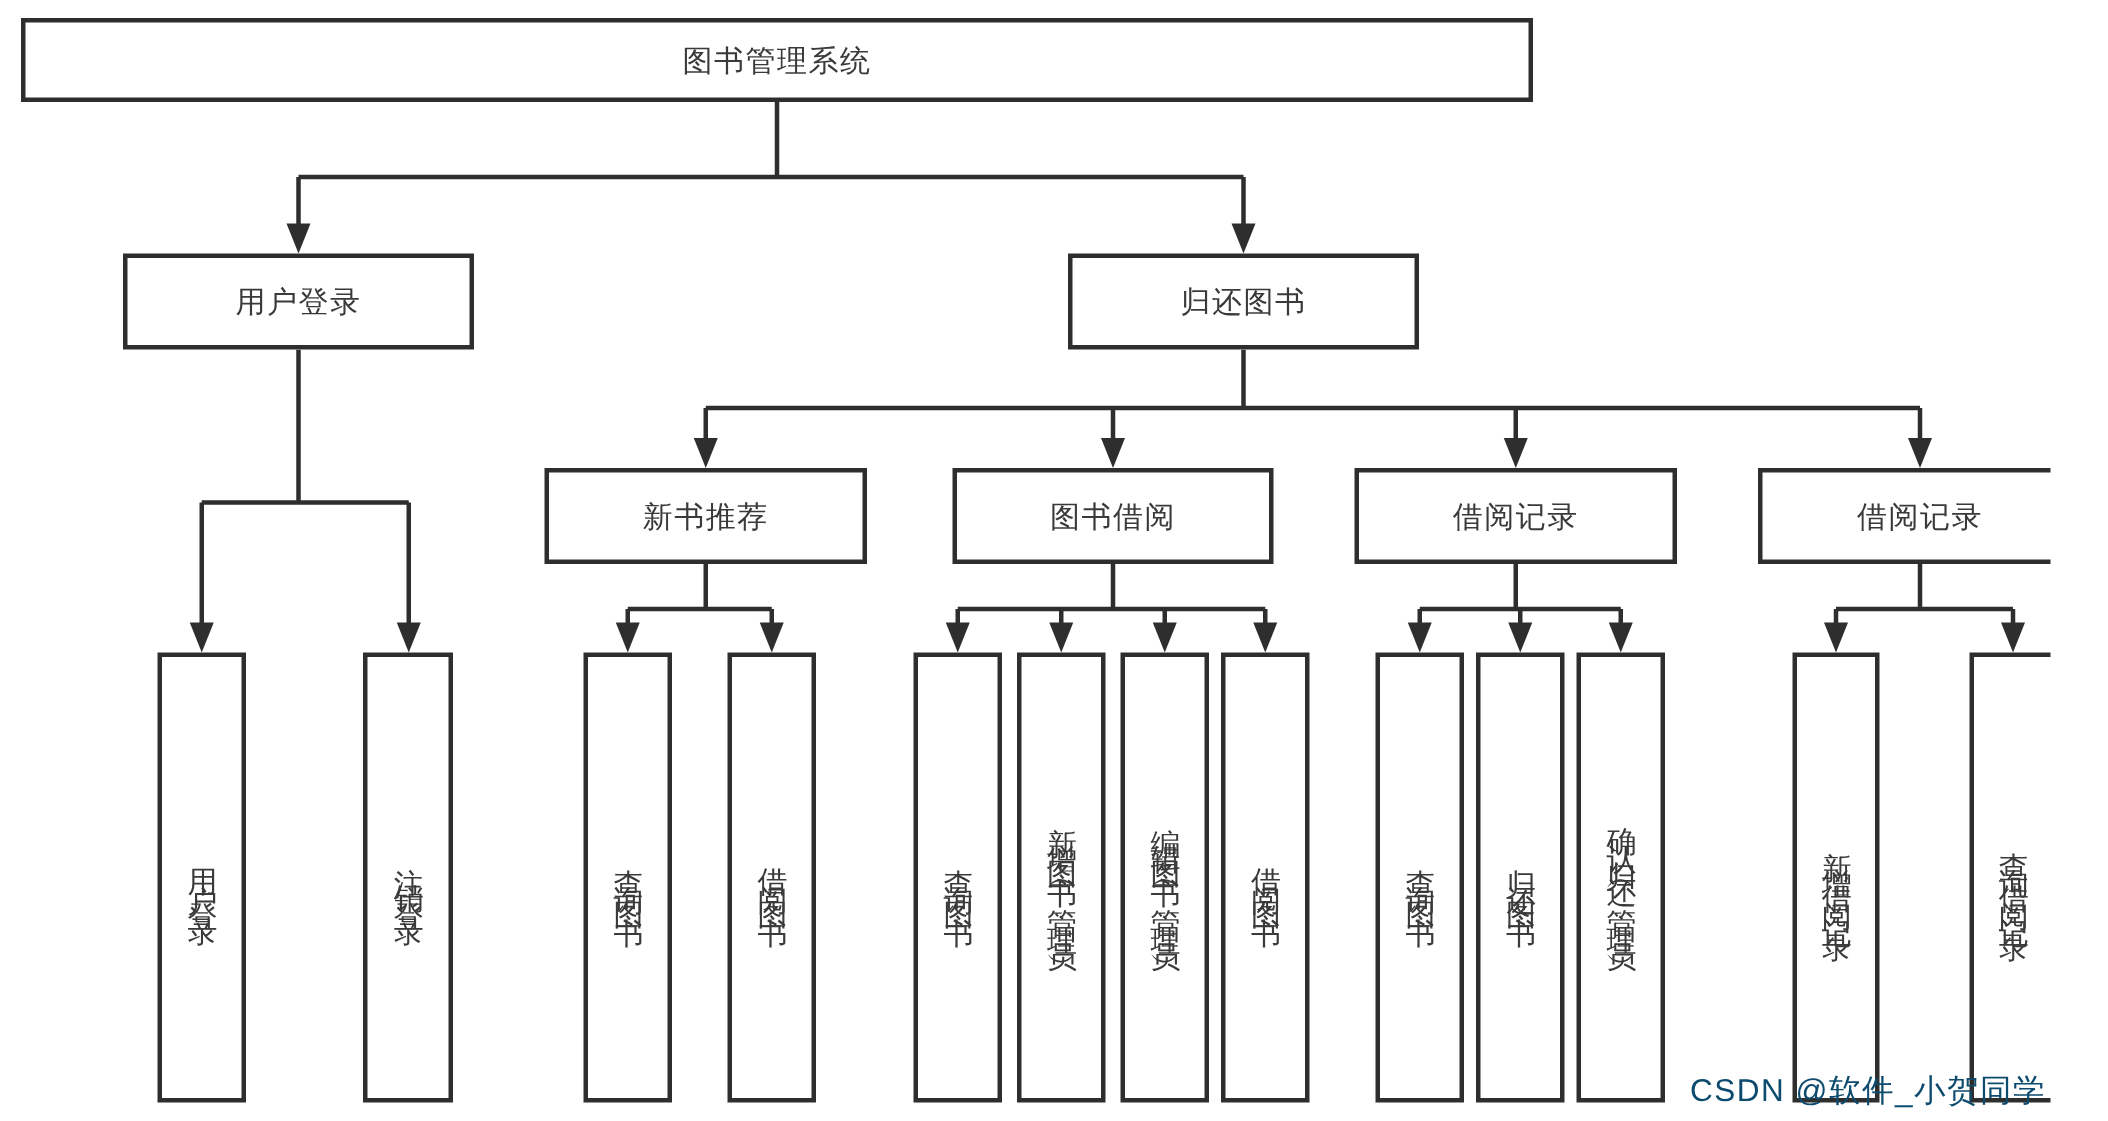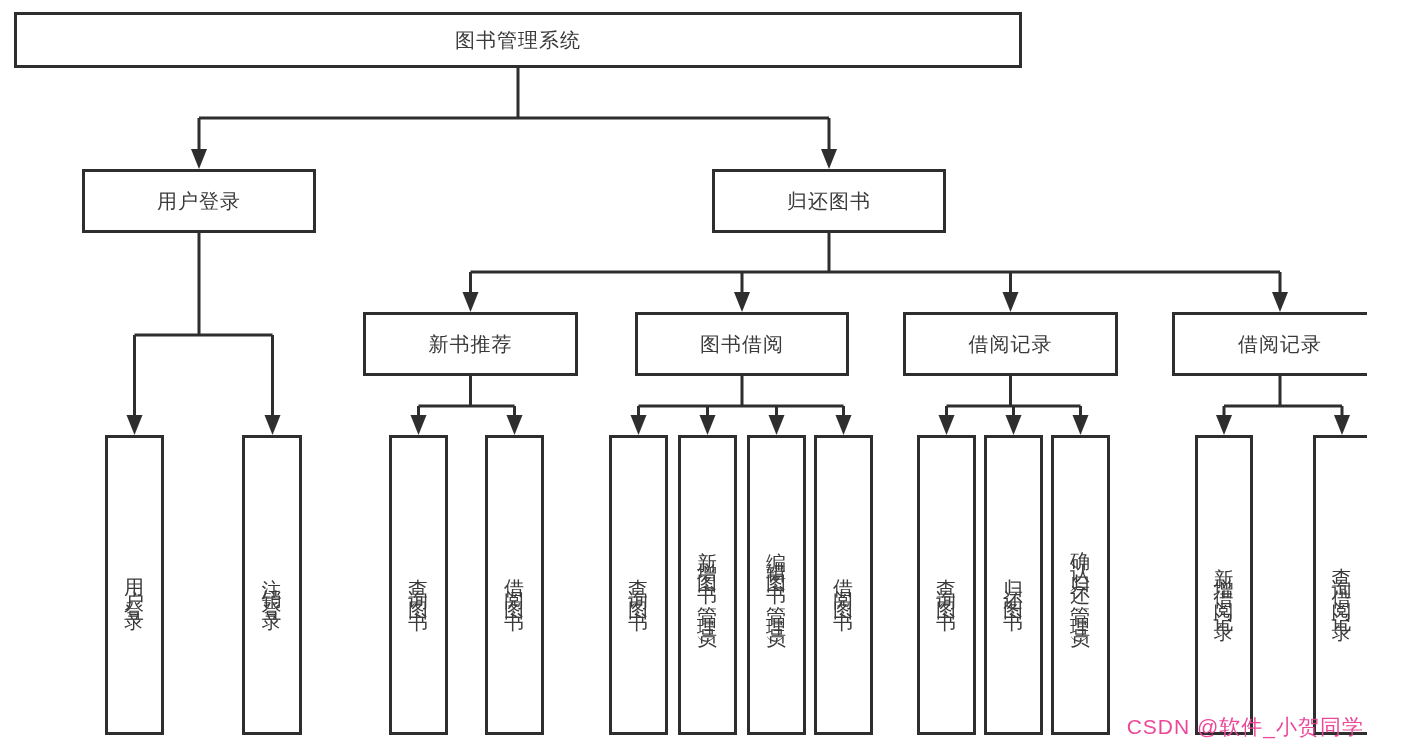--- a/index.html
+++ b/index.html
@@ -26,21 +26,21 @@
     writing-mode:vertical-rl;
     font-size:20px;
     letter-spacing:11px;
     color:#3a3a3a;
     line-height:1;
   }
   .watermark{
     position:absolute;
     right:3px;bottom:6px;
     font-size:21px;
-    color:#ec4899;
+    color:#0c4a6e;
     letter-spacing:1px;
     white-space:nowrap;
   }
 </style>
 </head>
 <body>
 
 <div class="canvas">
 
   <svg class="connectors" viewBox="0 0 1405 747" xmlns="http://www.w3.org/2000/svg">

